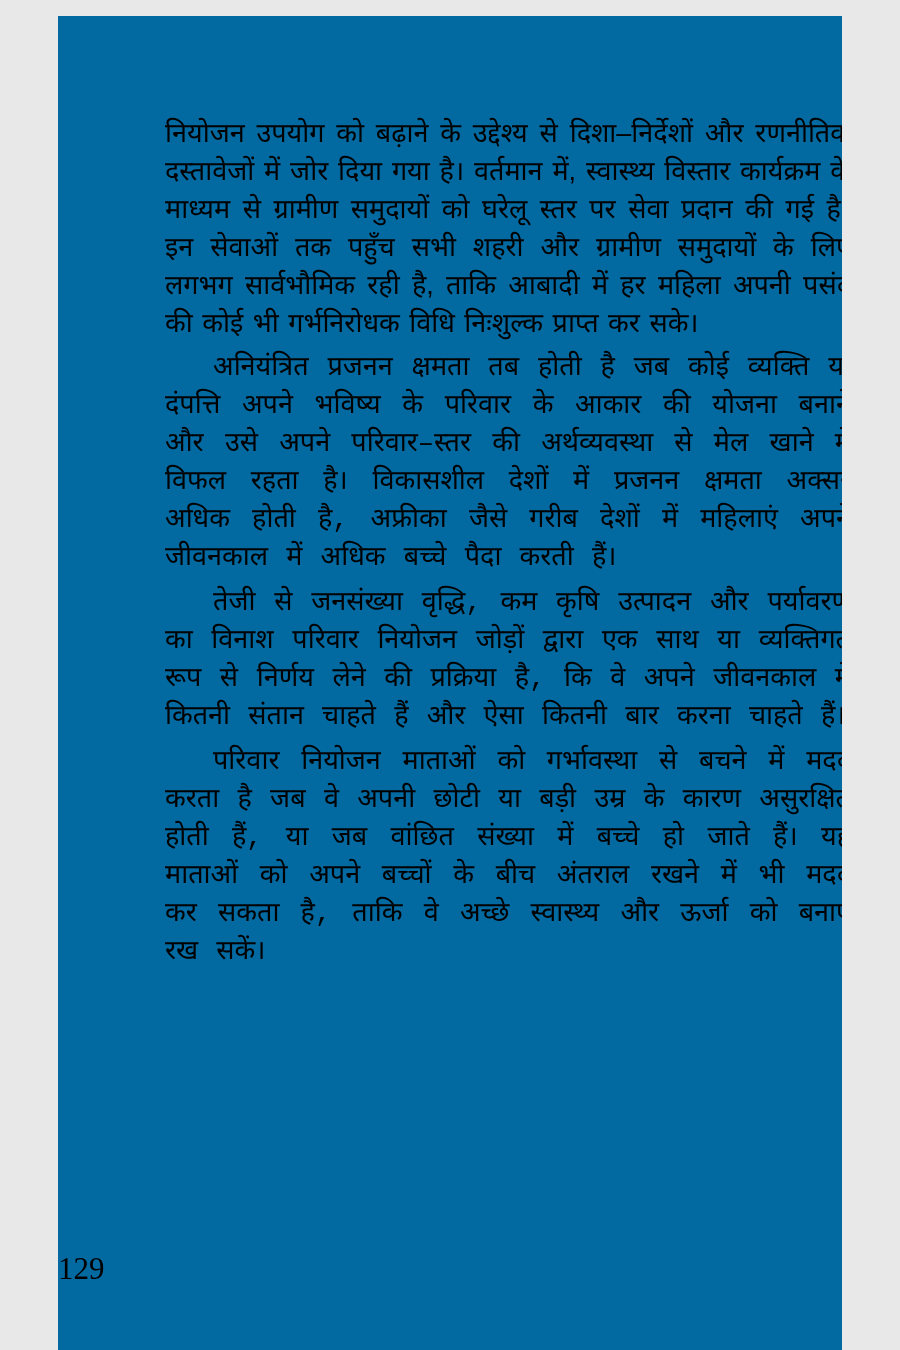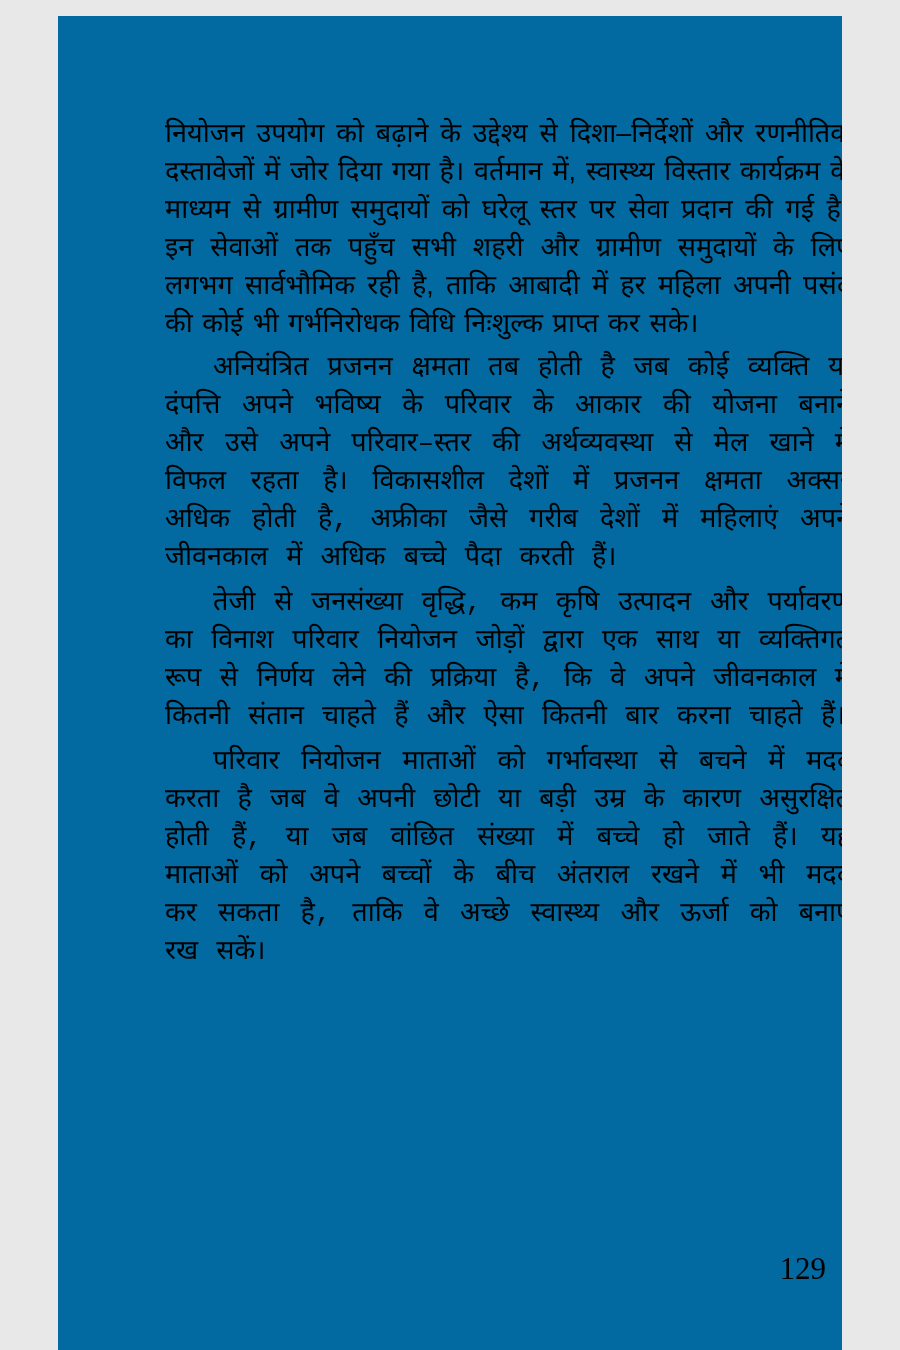--- a/index.html
+++ b/index.html
@@ -32,23 +32,23 @@
     margin: 0 0 7px 0;
     word-spacing: 2px;
   }
   .para.indented {
     text-indent: 48px;
     font-family: Liberation Mono, monospace;
   }
   .page-number {
     position: absolute;
     left: 0;
-    right: 16px;
+    right: 4px;
     top: 1236px;
-    text-align: right;
+    text-align: left;
     font-family: "Liberation Serif", serif;
     font-size: 31px;
     line-height: 34px;
     color: #000000;
   }
 </style>
 </head>
 <body>
 
 <div class="page">

